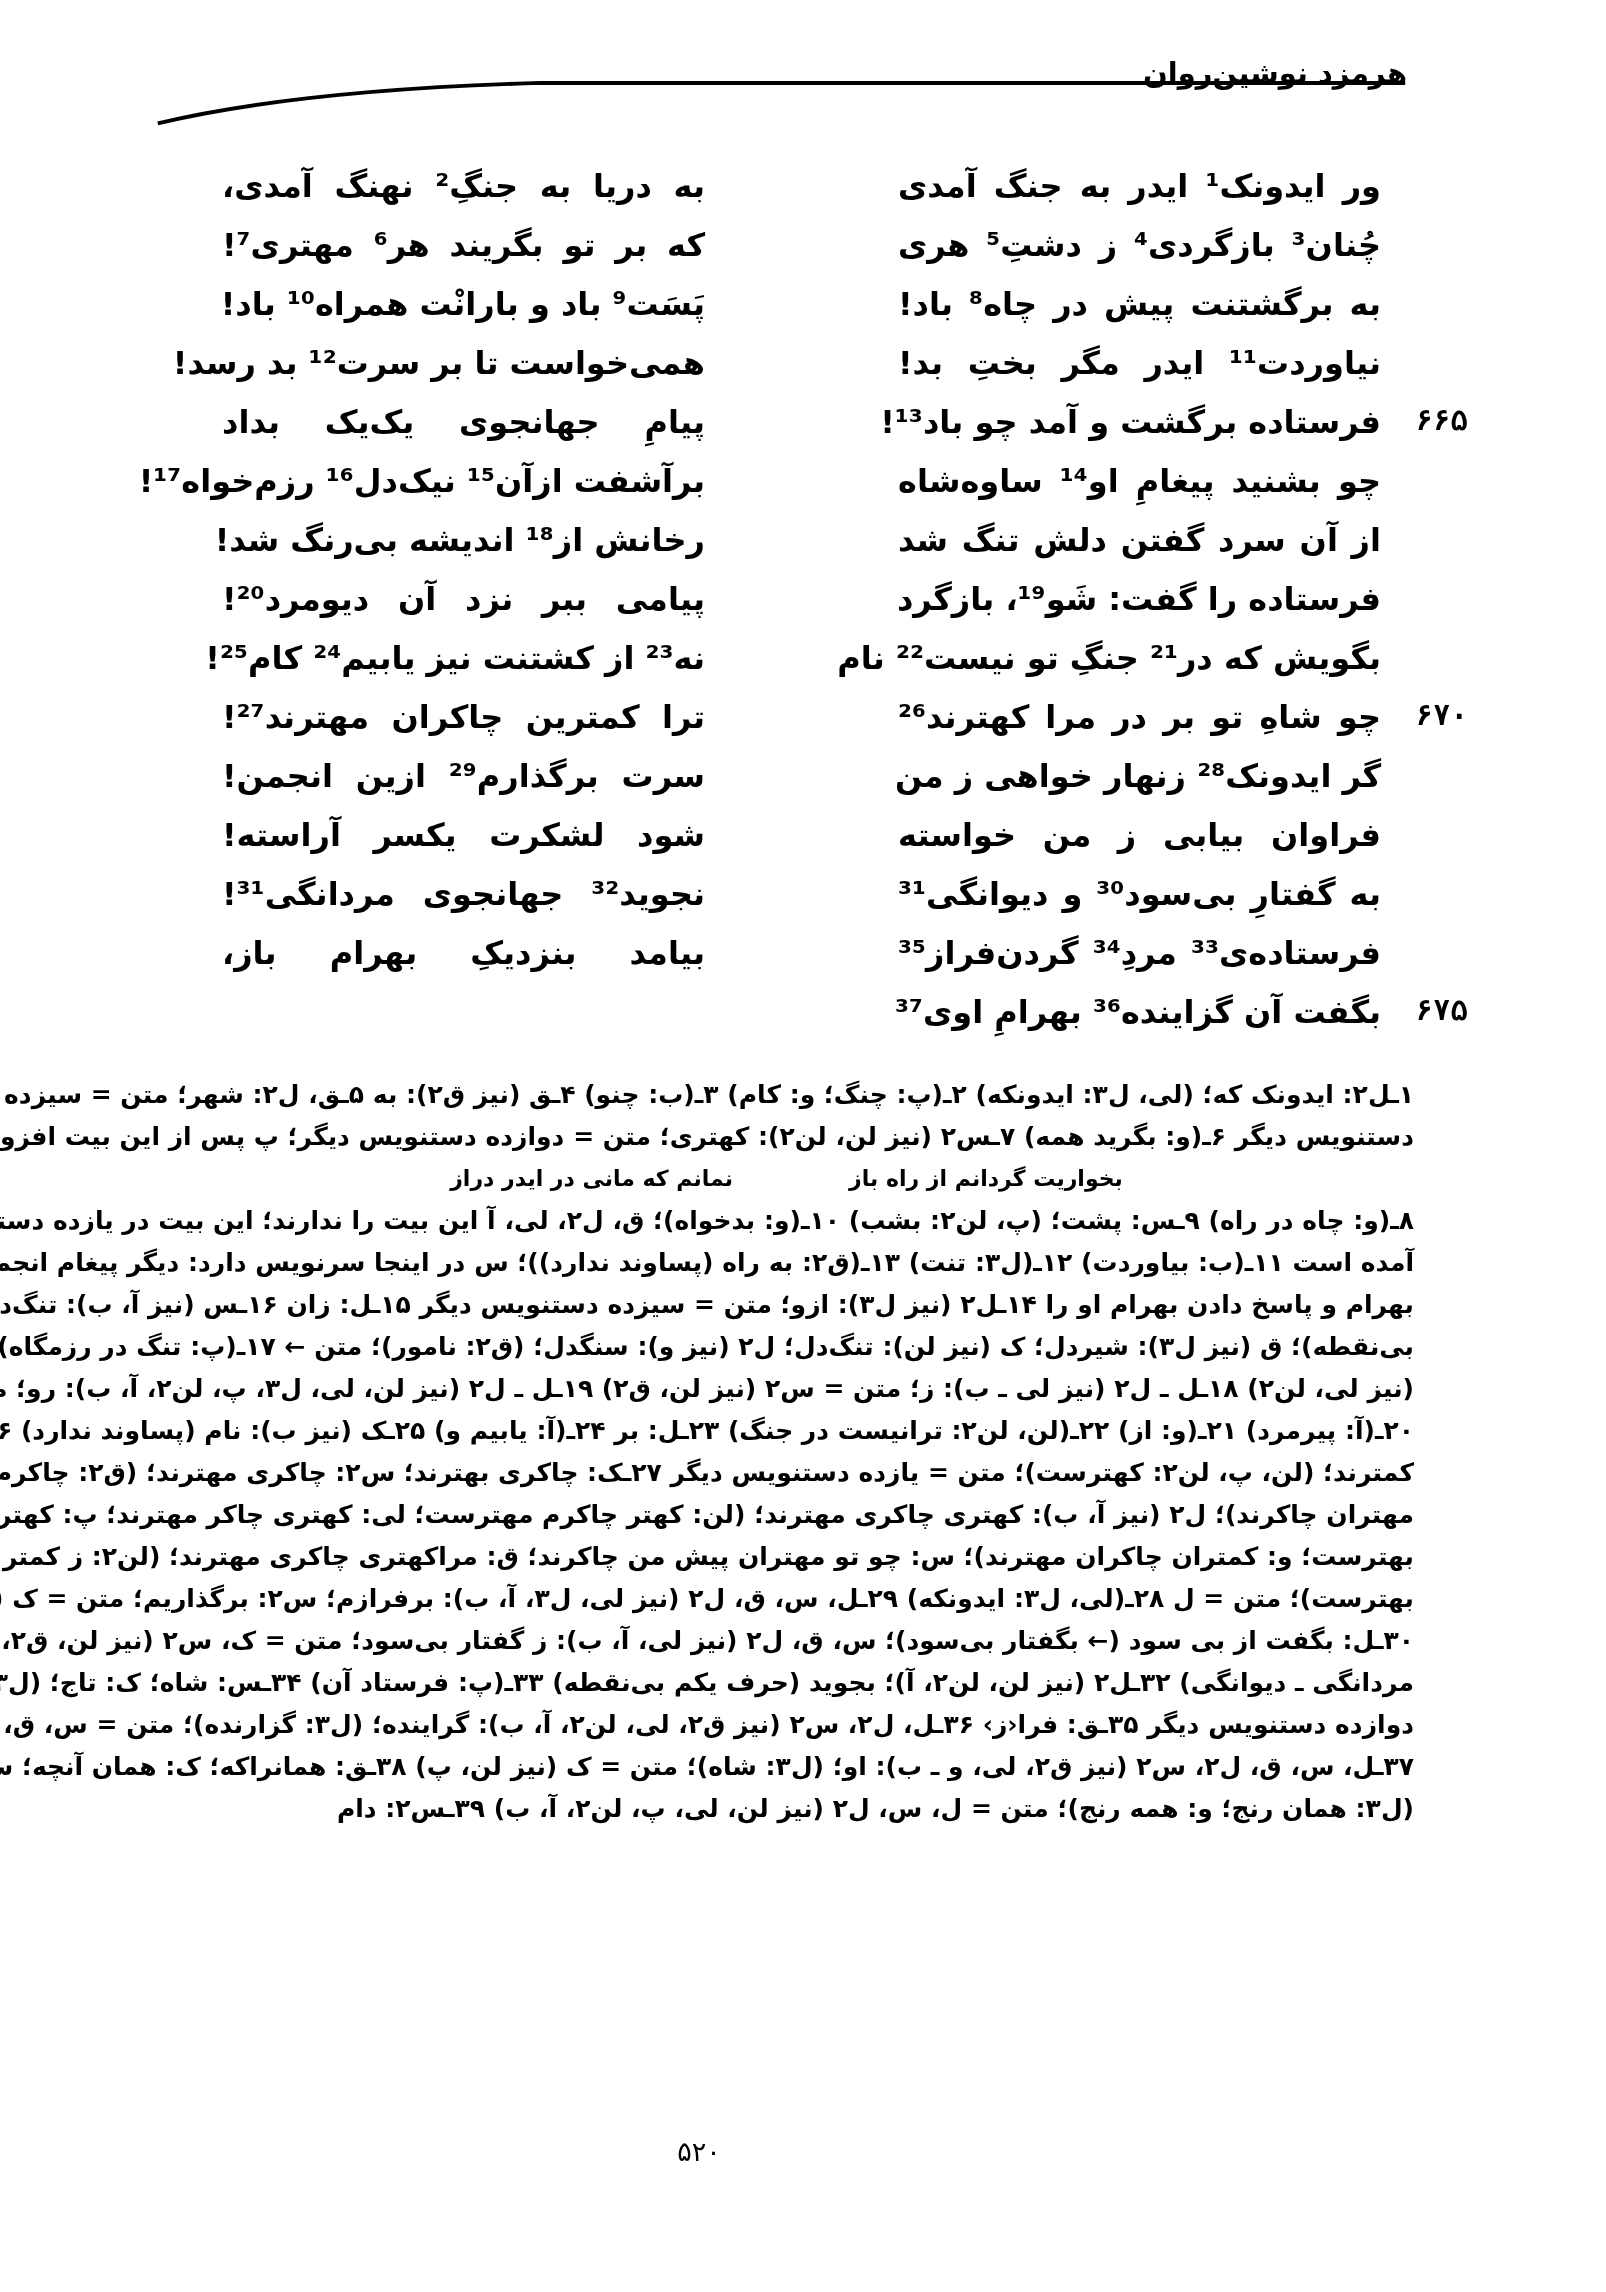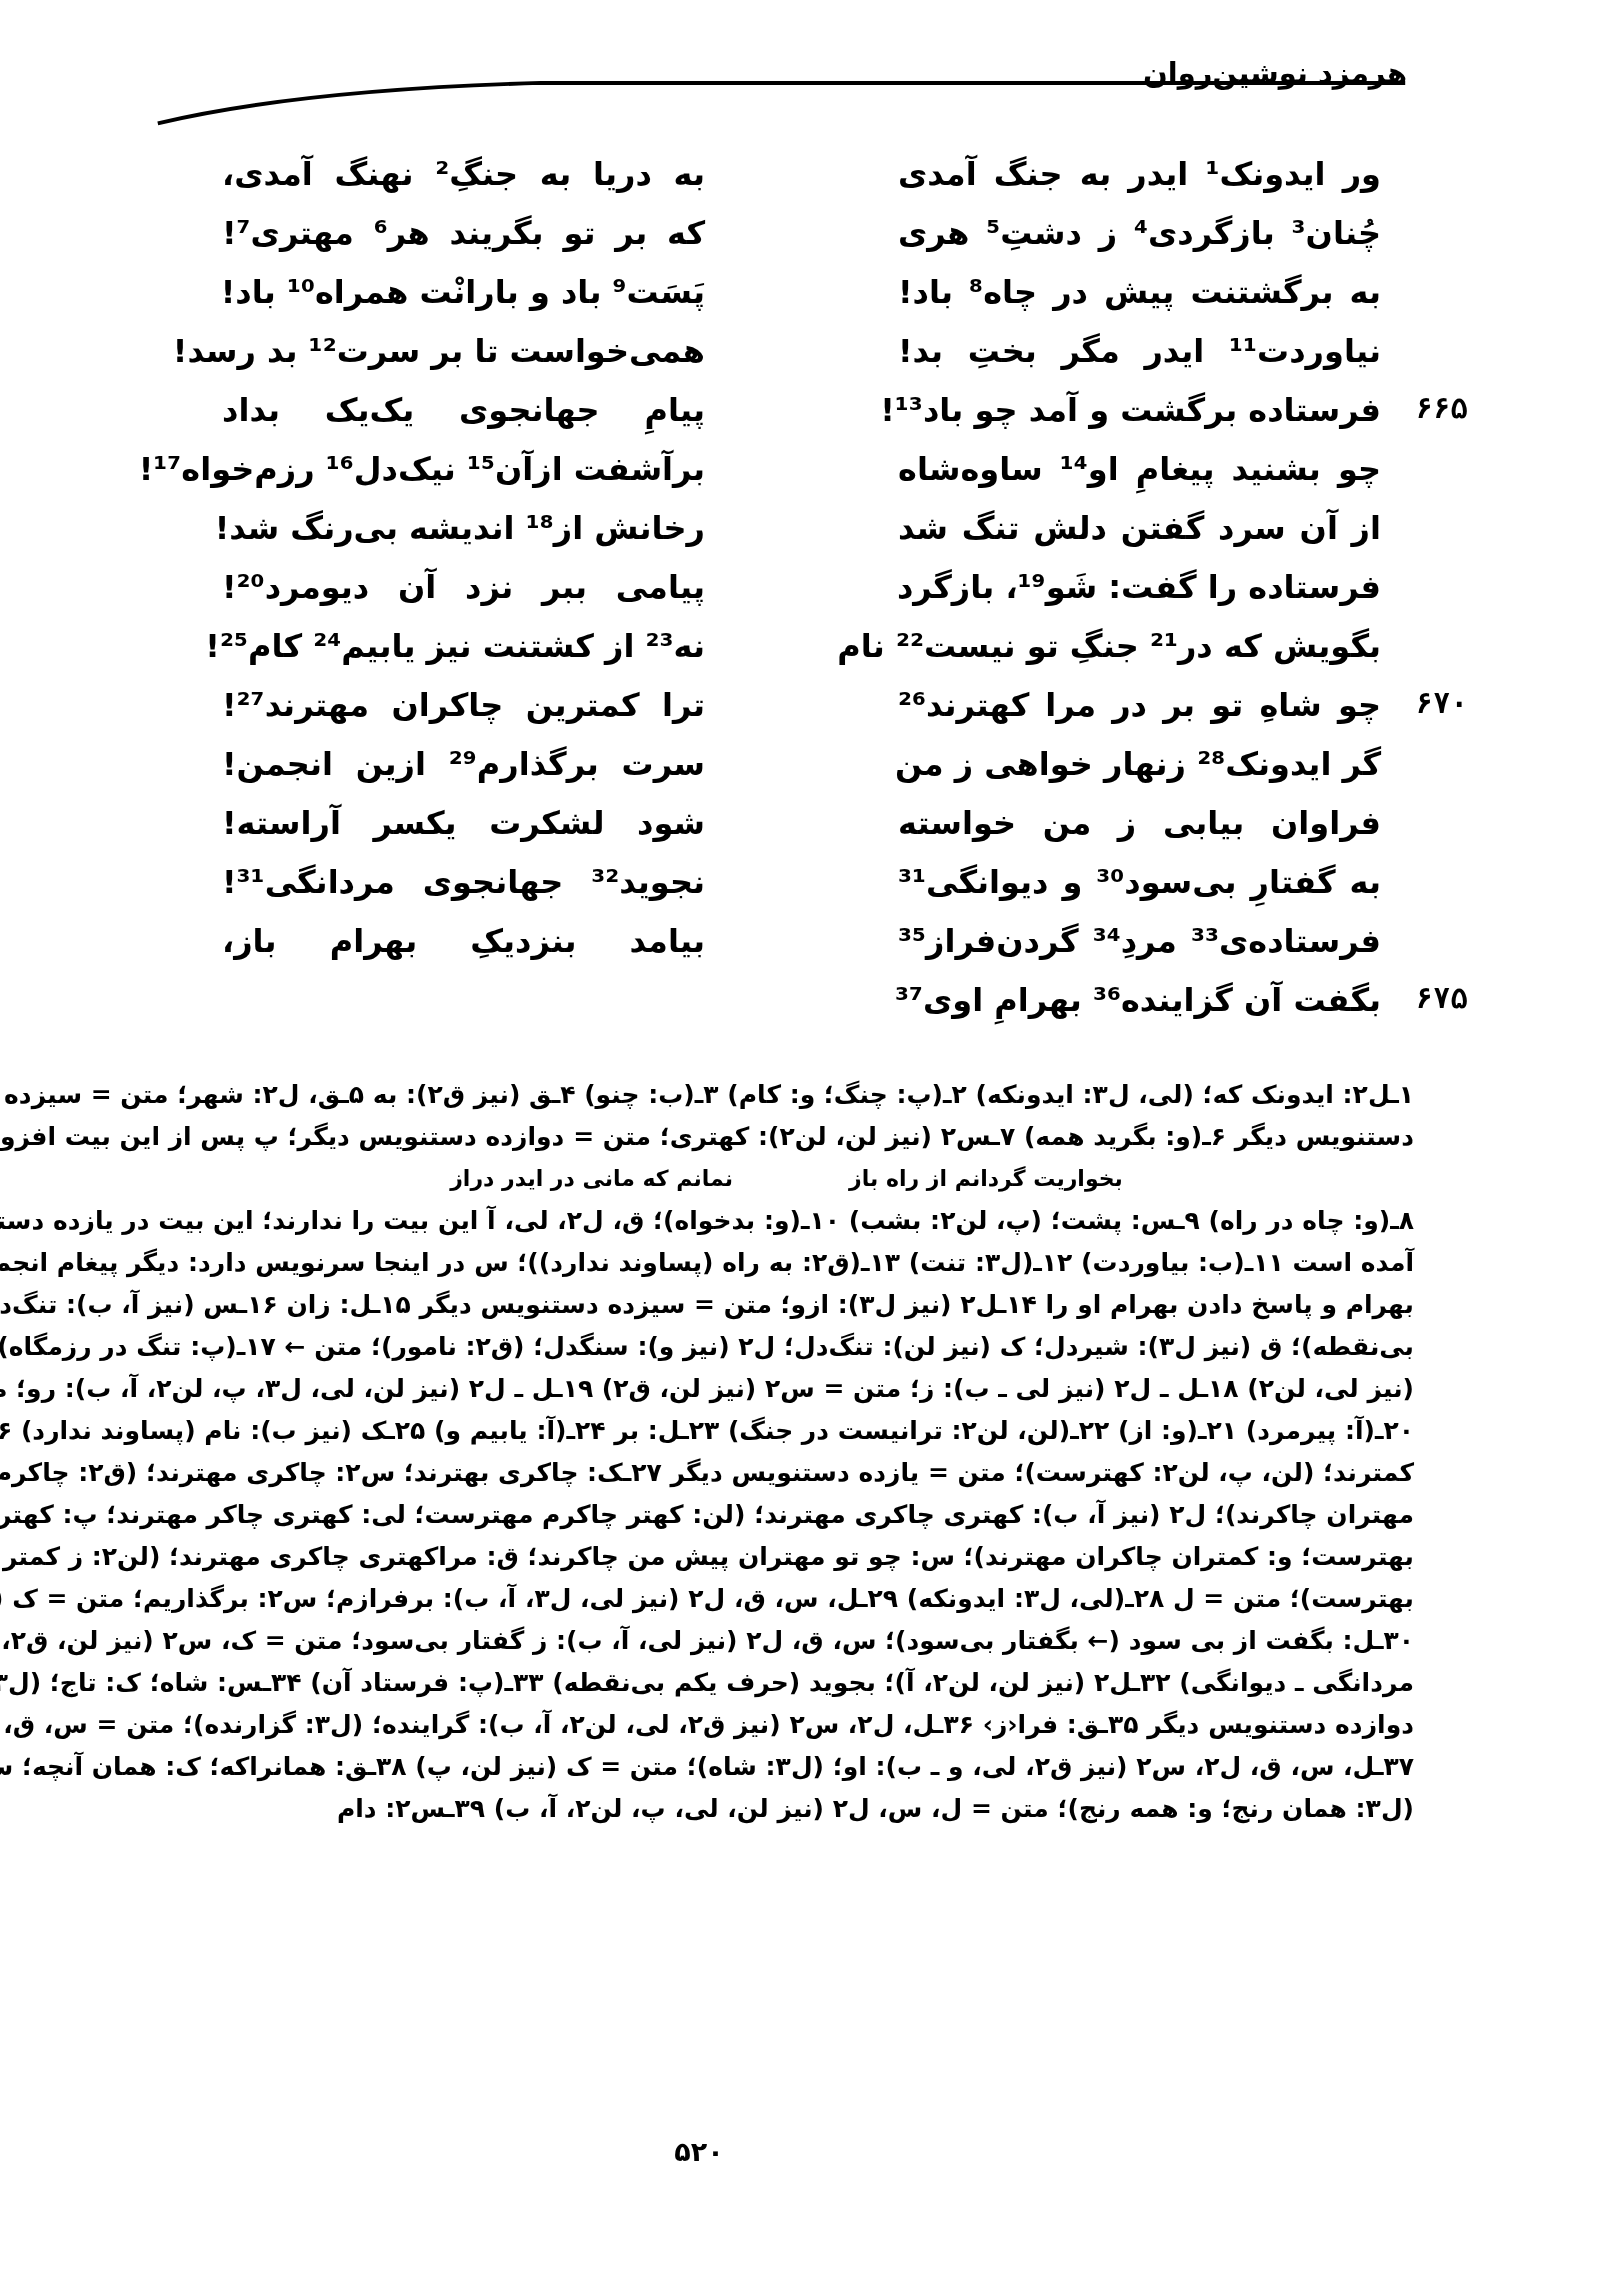--- a/index.html
+++ b/index.html
@@ -2,31 +2,31 @@
 <html><head>
   <meta charset="utf-8">
   <style>
     html, body { margin:0; padding:0; background:#ffffff; }
     body { width:1607px; height:2292px; position:relative; overflow:hidden; color:#000;
            font-family:"DejaVu Sans", sans-serif; }
     .header { position:absolute; top:56px; left:154px; width:1255px; height:77px; }
     .header-title { position:absolute; right:2px; top:0; font-size:29px; font-weight:bold; direction:rtl; }
     .header-rule { position:absolute; left:0; top:0; width:1255px; height:77px; }
     .verses { position:absolute; top:145px; left:222px; width:1159px; height:888px; direction:rtl; }
-    .col { position:absolute; top:0; width:483px; }
+    .col { position:absolute; top:12px; width:483px; }
     .col.right { right:0; }
     .col.left { left:0; }
     .line { height:59px; line-height:59px; font-size:32px; font-weight:bold; white-space:nowrap; text-align:justify; text-align-last:justify; position:relative; }
     .line .txt { display:block; }
     .vnum { position:absolute; right:-87px; top:0; font-size:29px; font-weight:bold; direction:rtl;font-family:Liberation Mono, monospace; }
     .notes { position:absolute; top:1074px; left:159px; width:1255px; direction:rtl; }
     .note-line { font-size:25px; font-weight:bold; line-height:42px; height:42px; white-space:nowrap; text-align:justify; text-align-last:justify; }
     .note-line.last { text-align-last:right; }
     .inserted { display:flex; justify-content:center; gap:116px; font-size:22px; font-weight:bold; height:42px; line-height:42px; direction:rtl; }
-    .page-number { position:absolute; top:2136px; left:0; width:1398px; text-align:center; font-size:27px; font-weight:bold; }
+    .page-number { position:absolute; top:2136px; left:0; width:1398px; text-align:center; font-size:27px; font-weight:normal; }
   </style>
 </head>
 <body>
 
 <div class="header">
   <svg class="header-rule" width="1255" height="77" viewBox="0 0 1300 80">
     <path d="M 2 70 Q 150 35 400 28 L 1298 28" stroke="#000" stroke-width="4" fill="none"></path>
   </svg>
   <div class="header-title">هرمزد نوشین‌روان</div>
 </div>

